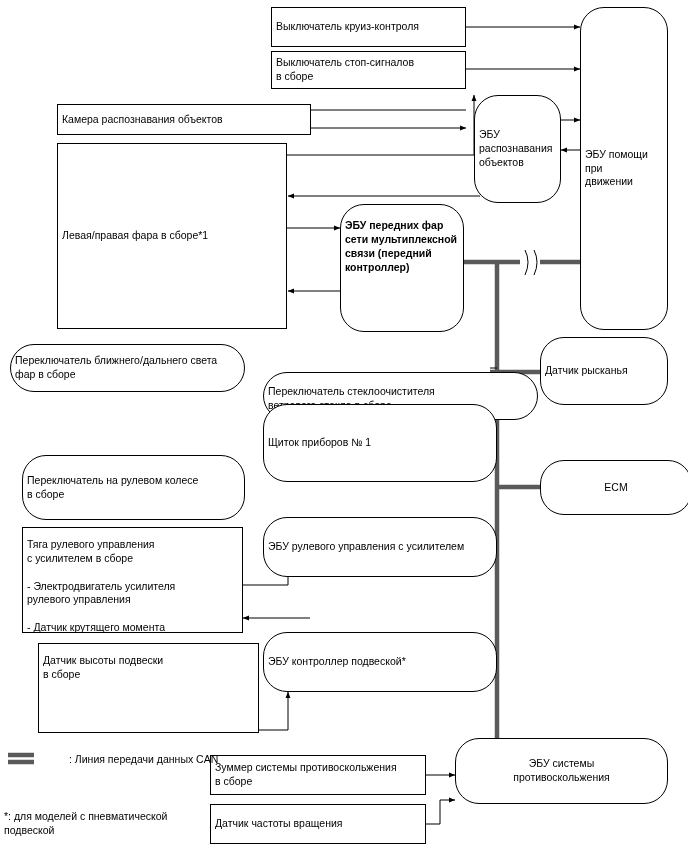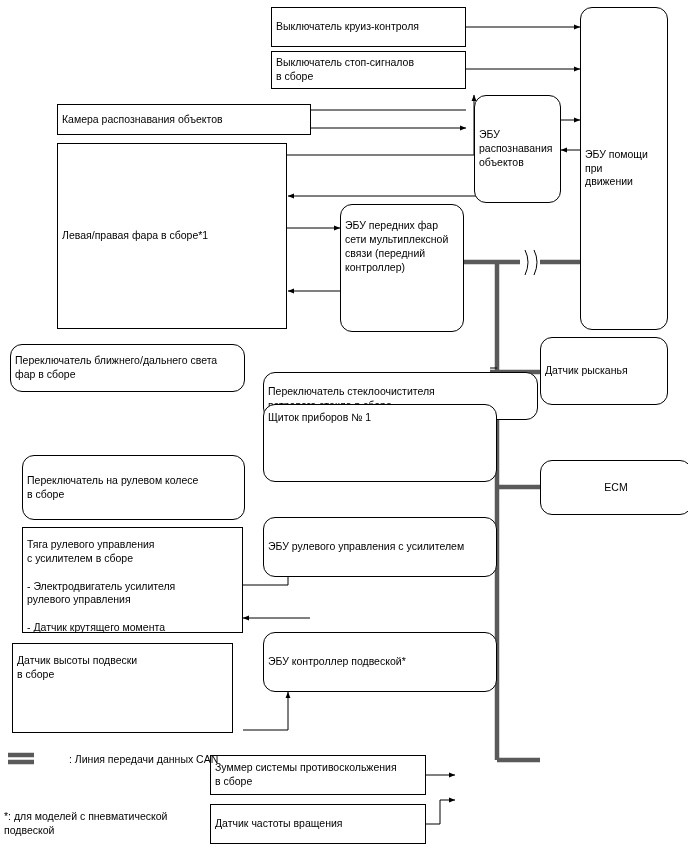--- a/index.html
+++ b/index.html
@@ -22,21 +22,21 @@
     position: absolute;
     box-sizing: border-box;
     border: 1px solid #000000;
     background: #ffffff;
     font-size: 10.5px;
     line-height: 1.32;
     padding: 6px 4px;
     white-space: pre-line;
   }
   .box.rounded {
-    border-radius: 12px;
+    border-radius: 24px;
   }
   .box.vcenter {
     display: flex;
     align-items: center;
   }
   .legend-text {
     position: absolute;
     font-size: 10.5px;
     line-height: 1.35;
     white-space: pre-line;
@@ -143,42 +143,42 @@
   <div class="box rounded" style="left:580px; top:7px; width:88px; height:323px; display:flex; align-items:center;">
     <span>ЭБУ помощи
 при
 движении</span>
   </div>
 
   <div class="box" style="left:57px; top:143px; width:230px; height:186px; display:flex; align-items:center;">
     <span>Левая/правая фара в сборе*1</span>
   </div>
 
-  <div class="box rounded" style="left:340px; top:204px; width:124px; height:128px; display:flex; align-items:flex-start; padding-top:14px;">
+  <div class="box rounded" style="left:340px; top:204px; width:124px; height:128px; display:flex; align-items:flex-start; padding-top:14px;font-weight:bold;">
     <span>ЭБУ передних фар
 сети мультиплексной
 связи (передний
 контроллер)</span>
   </div>
 
   <div class="box rounded" style="left:10px; top:344px; width:235px; height:48px; display:flex; align-items:center;">
     <span>Переключатель ближнего/дальнего света
 фар в сборе</span>
   </div>
 
   <div class="box rounded" style="left:263px; top:344px; width:275px; height:48px; display:flex; align-items:flex-end;margin-top:28px;">
     <span>Переключатель стеклоочистителя
 ветрового стекла в сборе</span>
   </div>
 
   <div class="box rounded" style="left:540px; top:337px; width:128px; height:68px; display:flex; align-items:center;">
     <span>Датчик рысканья</span>
   </div>
 
-  <div class="box rounded" style="left:263px; top:404px; width:234px; height:78px; display:flex; ">
+  <div class="box rounded" style="left:263px; top:404px; width:234px; height:78px; display:flex; align-items:center;">
     <span>Щиток приборов № 1</span>
   </div>
 
   <div class="box rounded" style="left:22px; top:455px; width:223px; height:65px; display:flex; align-items:center;">
     <span>Переключатель на рулевом колесе
 в сборе</span>
   </div>
 
   <div class="box rounded" style="left:540px; top:460px; width:152px; height:55px; display:flex; align-items:center; justify-content:center;">
     <span>ECM</span>
@@ -191,29 +191,33 @@
 - Электродвигатель усилителя
   рулевого управления
 
 - Датчик крутящего момента</span>
   </div>
 
   <div class="box rounded" style="left:263px; top:517px; width:234px; height:60px; display:flex; align-items:center;">
     <span>ЭБУ рулевого управления с усилителем</span>
   </div>
 
-  <div class="box" style="left:12px; top:643px; width:221px; height:90px; display:flex; align-items:flex-start; padding-top:10px;">
+  <div class="box" style="left:38px; top:643px; width:221px; height:90px; display:flex; align-items:flex-start; padding-top:10px;">
     <span>Датчик высоты подвески
 в сборе</span>
   </div>
 
   <div class="box rounded" style="left:263px; top:632px; width:234px; height:60px; display:flex; align-items:center;">
     <span>ЭБУ контроллер подвеской*</span>
   </div>
 
+  <div class="box rounded" style="left:455px; top:738px; width:213px; height:66px; display:flex; align-items:center; justify-content:center; text-align:center;">
+    <span>ЭБУ системы
+противоскольжения</span>
+  </div>
 
   <div class="box" style="left:210px; top:755px; width:216px; height:40px; display:flex; align-items:center;">
     <span>Зуммер системы противоскольжения
 в сборе</span>
   </div>
 
   <div class="box" style="left:210px; top:804px; width:216px; height:40px; display:flex; align-items:center;">
     <span>Датчик частоты вращения</span>
   </div>
 

